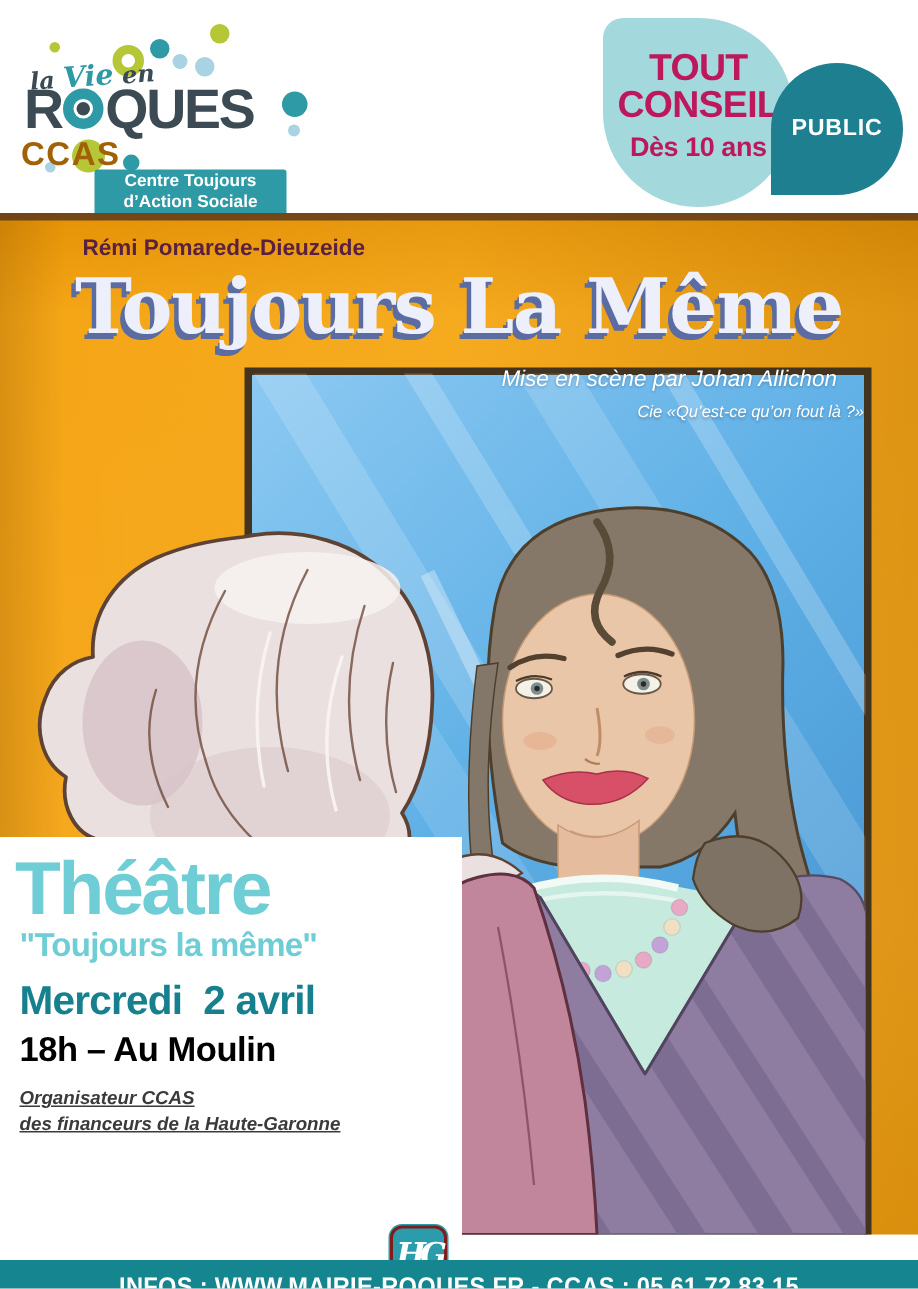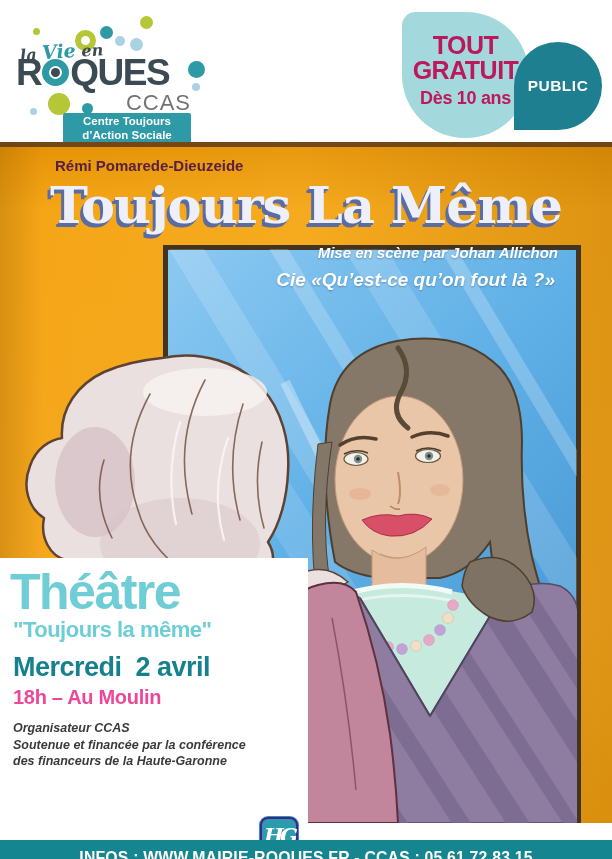--- a/index.html
+++ b/index.html
@@ -16,22 +16,22 @@
   .d-lb{background:#a9d3e2}
   .d-donut{border:6px solid #b5c636;background:transparent;box-sizing:border-box;}
   .logo-script{position:absolute;left:6px;top:32px;font-family:"DejaVu Serif",serif;
     font-style:italic;font-weight:bold;font-size:16px;color:#3c4a54;transform:rotate(-4deg);}
   .logo-script .vie{color:#2d9aa6;font-size:19px;}
   .logo-name{position:absolute;left:2px;top:46px;font-weight:bold;font-size:37px;
     letter-spacing:-1.5px;color:#3c4a54;line-height:1;white-space:nowrap;}
   .o-ring{display:inline-block;width:27px;height:27px;border:7px solid #2d9aa6;border-radius:50%;
     box-sizing:border-box;position:relative;top:1px;margin:0 1px;}
   .o-ring::after{content:'';position:absolute;inset:2px;background:#3c4a54;border-radius:50%;}
-  .logo-ccas{position:absolute;left:0;top:84px;width:177px;text-align:right;font-weight:normal;
-    font-size:22px;color:#737373;letter-spacing:1px;line-height:1;}
+  .logo-ccas{position:absolute;left:0;top:84px;width:177px;text-align:left;font-weight:bold;
+    font-size:22px;color:#a16207;letter-spacing:1px;line-height:1;}
   .logo-box{position:absolute;left:49px;top:105px;width:128px;background:#2d9aa6;color:#fff;
     font-weight:bold;font-size:11.5px;line-height:1.2;text-align:center;padding:2px 0 3px;border-radius:2px;}
   .audience{position:absolute;left:402px;top:12px;width:127px;height:126px;background:#a3d9dd;
     border-radius:14px 66px 66px 66px;color:#be185d;text-align:center;box-sizing:border-box;padding-top:21px;}
   .audience .big{font-weight:bold;font-size:25px;line-height:0.98;letter-spacing:-0.5px;}
   .audience .small{font-weight:bold;font-size:18px;margin-top:6px;letter-spacing:-0.3px;}
   .gratuit{position:absolute;left:514px;top:42px;width:88px;height:88px;background:#1d7f90;
     border-radius:50% 50% 50% 0;color:#fff;font-weight:bold;font-size:15.5px;letter-spacing:0.5px;
     text-align:center;line-height:88px;}
   
@@ -41,35 +41,35 @@
       linear-gradient(180deg,#e49206 0%,#f5a617 10%,#f6a81f 70%,#ef9f10 100%);}
   .topstrip{position:absolute;left:0;top:0;width:100%;height:5px;background:#5f3a1a;opacity:.85;z-index:2;}
   .performer{position:absolute;top:15px;font-weight:bold;font-size:15px;color:#5a2040;z-index:2;}
   .performer.left{left:55px;}
   .performer.right{right:50px;}
   .title{position:absolute;left:0;top:33px;width:100%;text-align:center;z-index:2;
     font-family:"DejaVu Serif",serif;font-weight:bold;font-size:51px;letter-spacing:-1px;
     color:#edeffb;text-shadow:-3px 4px 0 #5b6ca3,-1px 2px 0 #5b6ca3;white-space:nowrap;}
   .illustration{position:absolute;left:0;top:0;z-index:1;}
   .direction{position:absolute;top:102px;right:54px;z-index:2;color:#fff;font-style:italic;
-    font-weight:bold;font-size:15px;text-shadow:0 1px 2px rgba(10,30,70,.3);}
-  .company{position:absolute;top:127px;right:57px;z-index:2;color:#fff;font-style:italic;
-    font-weight:bold;font-size:19px;text-shadow:0 1px 2px rgba(10,30,70,.3);}
+    font-weight:normal;font-size:15px;text-shadow:0 1px 2px rgba(10,30,70,.3);}
+  .company{position:absolute;top:127px;right:36px;z-index:2;color:#fff;font-style:italic;
+    font-weight:normal;font-size:11px;text-shadow:0 1px 2px rgba(10,30,70,.3);}
   
   .infobox{position:absolute;left:0;top:558px;width:308px;height:332px;background:#fff;z-index:5;
     box-sizing:border-box;padding:12px 0 0 13px;}
   .category{font-weight:bold;font-size:50px;line-height:0.9;letter-spacing:-1.5px;color:#6fcdd6;margin-left:-3px;}
   .quote{font-weight:bold;font-size:22px;letter-spacing:-0.5px;color:#6fcdd6;margin-top:2px;}
   .date{font-weight:bold;font-size:27px;color:#17808e;margin-top:9px;white-space:pre;letter-spacing:-0.5px;}
-  .time{font-weight:bold;font-size:20px;color:#ec4899;margin-top:3px;letter-spacing:-0.3px;}
+  .time{font-weight:bold;font-size:23px;color:#000000;margin-top:3px;letter-spacing:-0.3px;}
   .desc{font-weight:bold;font-size:19px;line-height:1.13;color:#0d6b76;margin-top:12px;letter-spacing:-0.3px;}
-  .org{font-style:italic;font-size:12.5px;line-height:1.32;color:#3a3a3a;margin-top:11px;font-weight:600;}
+  .org{font-style:italic;font-size:12.5px;line-height:1.32;color:#3a3a3a;margin-top:11px;font-weight:600;text-decoration:underline;}
   .hg{position:absolute;right:6px;bottom:8px;width:46px;text-align:center;}
   .hg-box{width:34px;height:36px;margin:0 auto;background:#2b9cab;border-radius:8px 8px 8px 2px;
-    border:2px solid #4c1d95;box-shadow:0 0 0 1px #2b9cab;color:#fff;font-family:"DejaVu Serif",serif;
+    border:2px solid #7f1d1d;box-shadow:0 0 0 1px #2b9cab;color:#fff;font-family:"DejaVu Serif",serif;
     font-style:italic;font-weight:bold;font-size:21px;line-height:34px;letter-spacing:-4px;position:relative;}
   .hg-bars{height:3px;width:34px;margin:2px auto 1px;
     background:linear-gradient(90deg,#e6007e,#f39200,#ffd500,#009e3d,#0072bc,#662483);}
   .hg-caption{font-size:5px;line-height:1.25;color:#2b9cab;font-weight:bold;letter-spacing:0;}
   
   .footer{position:absolute;left:0;top:840px;width:612px;height:36px;background:#15858f;z-index:6;}
   .footer span{display:block;text-align:center;color:#fff;font-weight:bold;font-size:17px;
     line-height:36px;letter-spacing:0.2px;transform:scaleX(0.93);}
 </style>
 </head>
@@ -93,21 +93,21 @@
     <div class="logo-name"><span>R</span><span class="o-ring"></span><span>QUES</span></div>
     <div class="logo-ccas">CCAS</div>
     <div class="logo-box">
       <div>Centre Toujours</div>
       <div>d’Action Sociale</div>
     </div>
   </div>
 
   <div class="audience">
     <div class="big">TOUT</div>
-    <div class="big">GRATUIT</div>
+    <div class="big">CONSEIL</div>
     <div class="small">Dès 10 ans</div>
   </div>
   <div class="gratuit">PUBLIC</div>
 </div>
 
 <div class="poster">
   <div class="topstrip"></div>
 
   <svg class="illustration" width="612" height="681" viewBox="0 0 612 681">
     <defs>
@@ -238,21 +238,20 @@
   <div class="company">Cie «Qu’est-ce qu’on fout là ?»</div>
 </div>
 
 <div class="infobox">
   <div class="category">Théâtre</div>
   <div class="quote">"Toujours la même"</div>
   <div class="date">Mercredi  2 avril</div>
   <div class="time">18h – Au Moulin</div>
   <div class="org">
     <div>Organisateur CCAS</div>
-    <div>Soutenue et financée par la conférence</div>
     <div>des financeurs de la Haute-Garonne</div>
   </div>
   <div class="hg">
     <div class="hg-box">HG</div>
     <div class="hg-bars"></div>
     <div class="hg-caption">
       <div>CONSEIL DÉPARTEMENTAL</div>
       <div>HAUTE-GARONNE</div>
     </div>
   </div>

